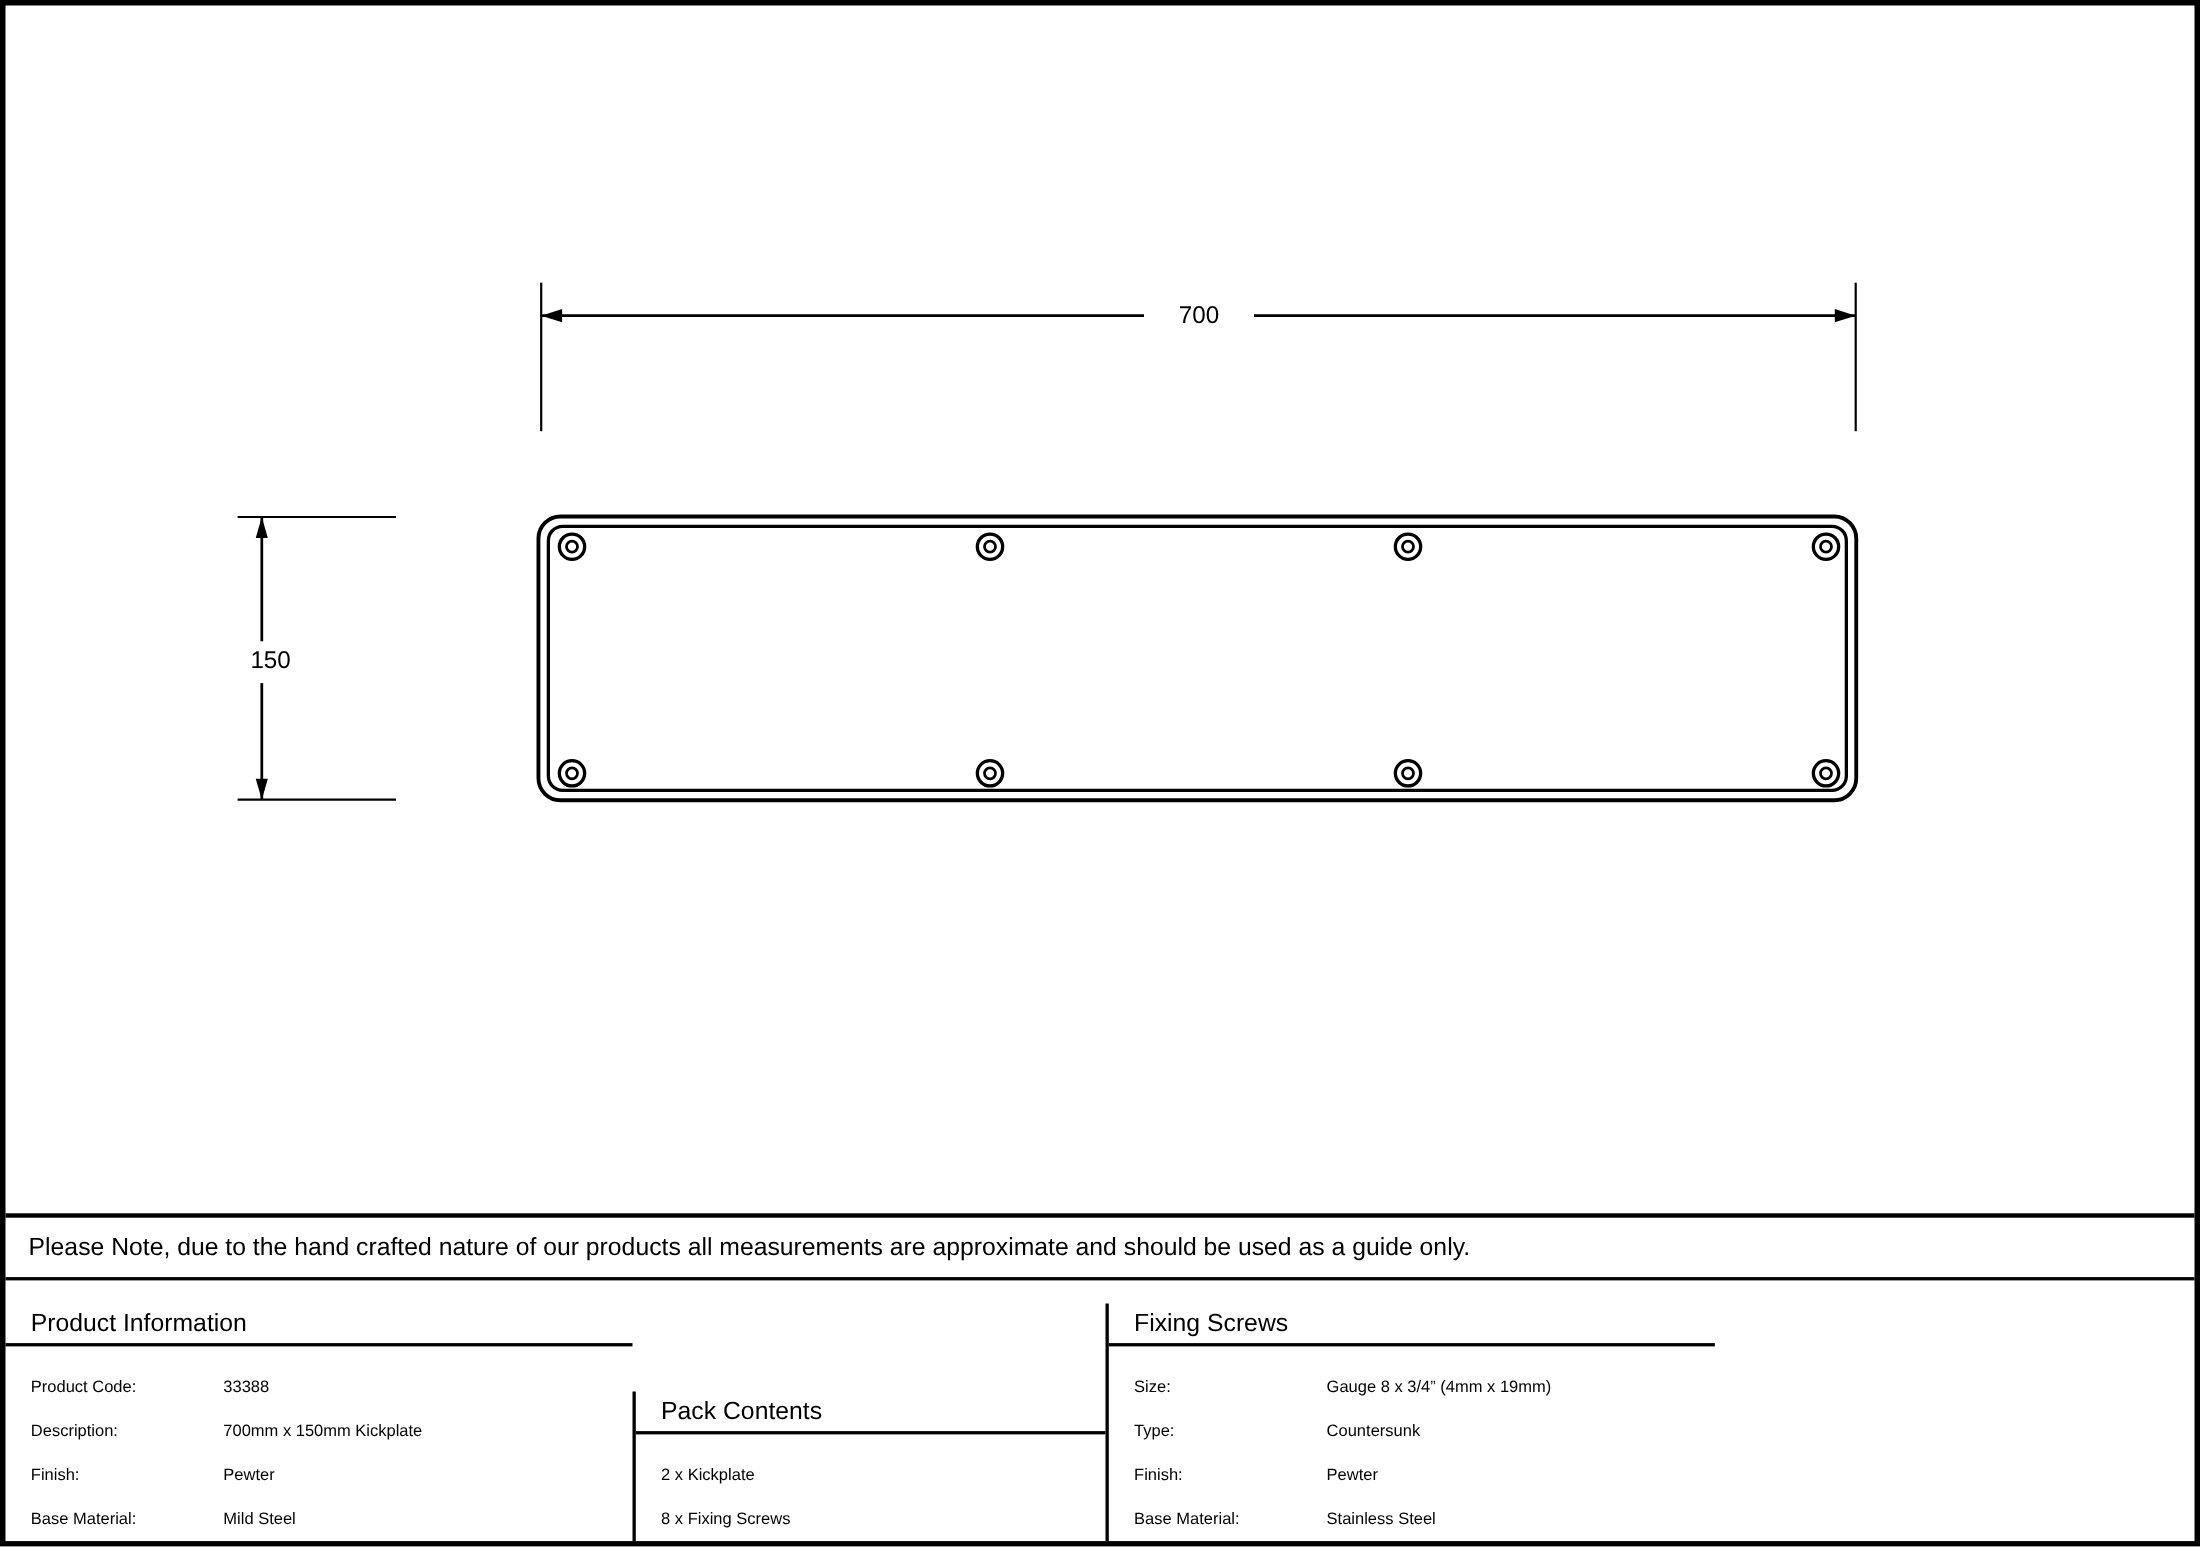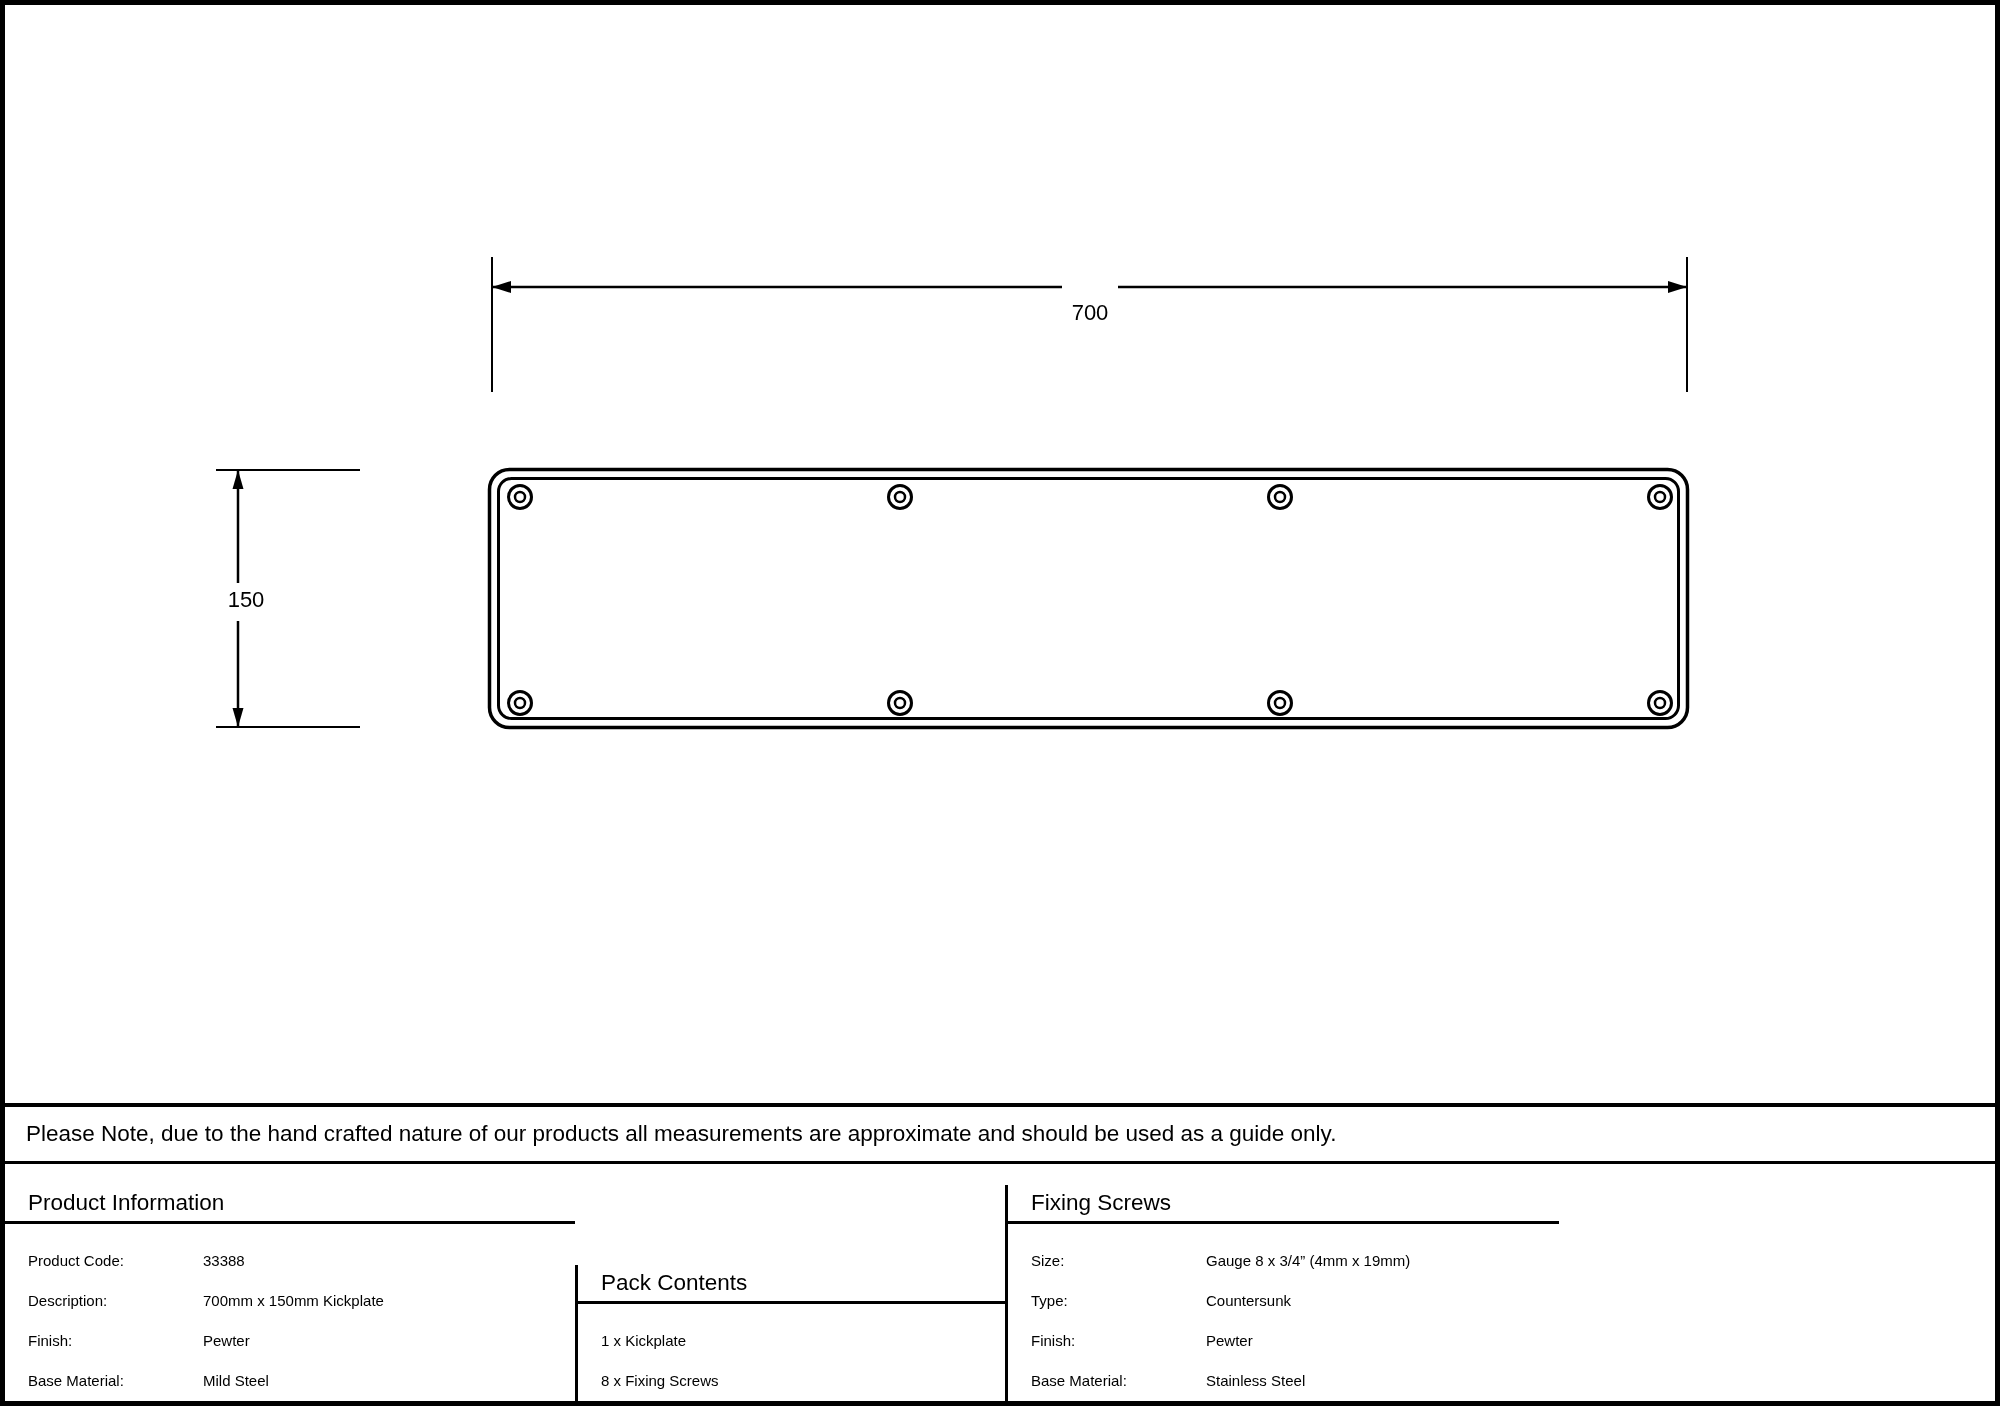--- a/index.html
+++ b/index.html
@@ -8,21 +8,21 @@
     font-family:"Liberation Sans", sans-serif; color:#000; overflow:hidden;
   }
   .frame { position:absolute; inset:0; border:5px solid #000; pointer-events:none; }
 
   
   .drawing-svg { position:absolute; left:0; top:0; }
   .dim-label {
     position:absolute; font-size:22px; text-align:center; background:#fff;
     line-height:26px;
   }
-  .dim-label.width  { left:1040px; top:274px; width:100px;margin-top:26px; }
+  .dim-label.width  { left:1040px; top:274px; width:100px; }
   .dim-label.height { left:196px;  top:587px; width:100px; }
 
   
   .note-row {
     position:absolute; left:5px; right:5px; top:1103px; height:61px;
     box-sizing:border-box; border-top:4px solid #000; border-bottom:3px solid #000;
     display:flex; align-items:center; padding-left:21px; font-size:22.5px;
   }
 
   
@@ -156,21 +156,21 @@
           <span class="lbl">Base Material:</span>
           <span class="val">Mild Steel</span>
         </div>
       </div>
     </div>
 
     <div class="spec-col col-pack">
       <div class="col-header">Pack Contents</div>
       <div class="col-body">
         <div class="spec-row">
-          <span>1 x Kickplate</span>
+          <span>2 x Kickplate</span>
         </div>
         <div class="spec-row">
           <span>8 x Fixing Screws</span>
         </div>
       </div>
     </div>
 
     <div class="spec-col col-screws">
       <div class="col-header">Fixing Screws</div>
       <div class="col-body">

